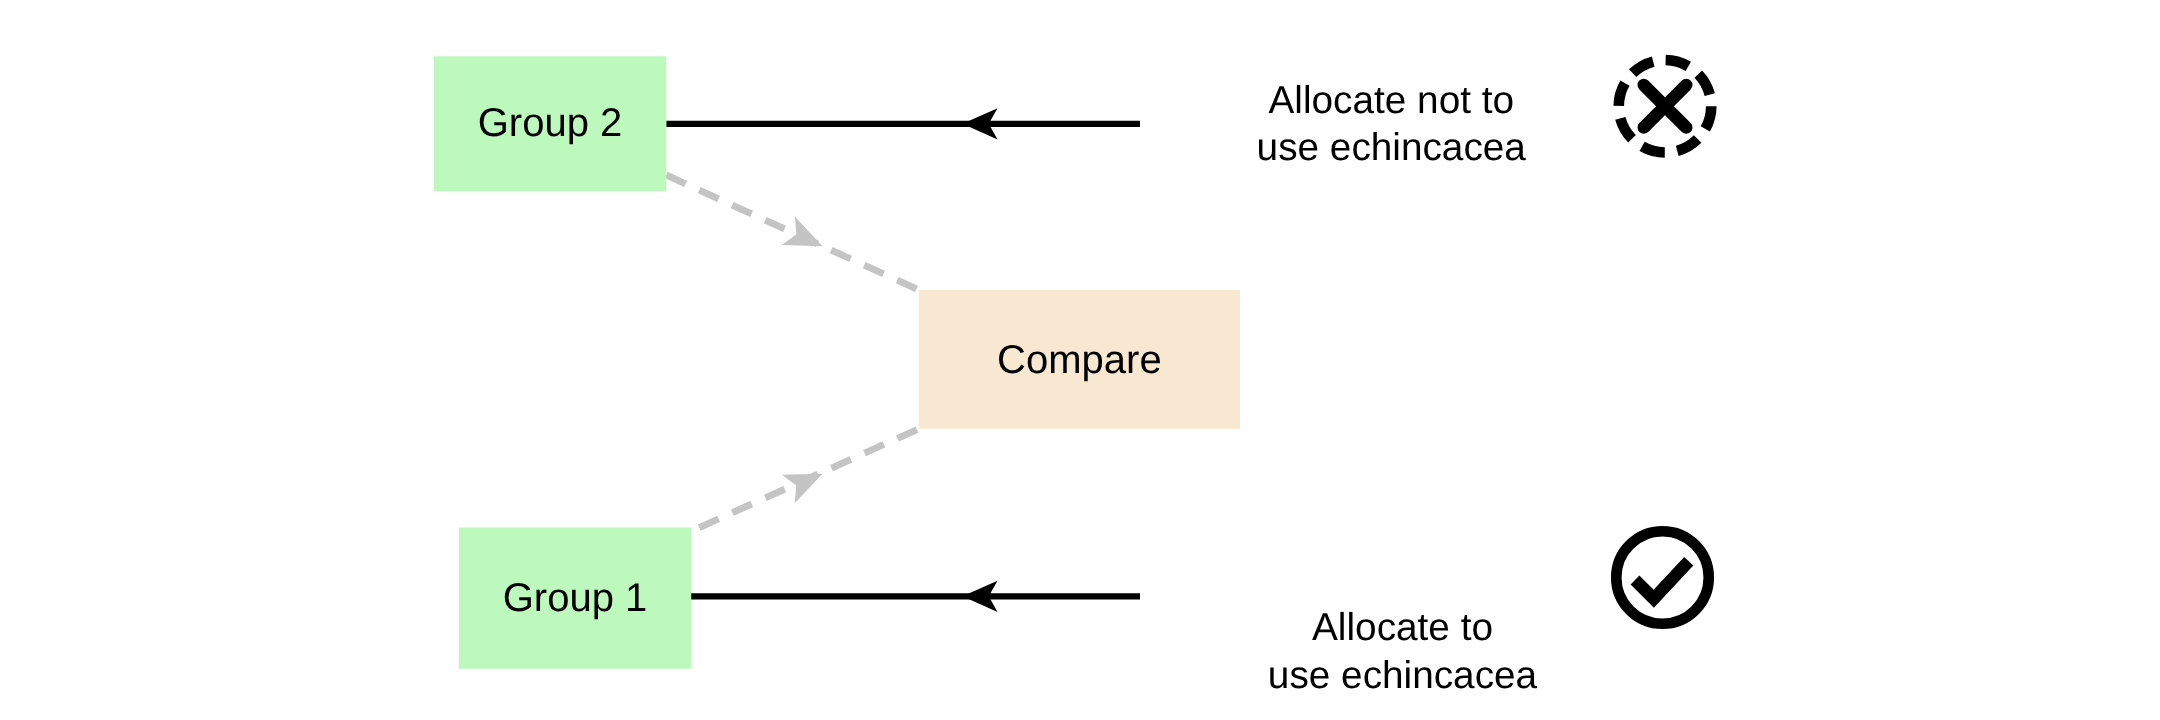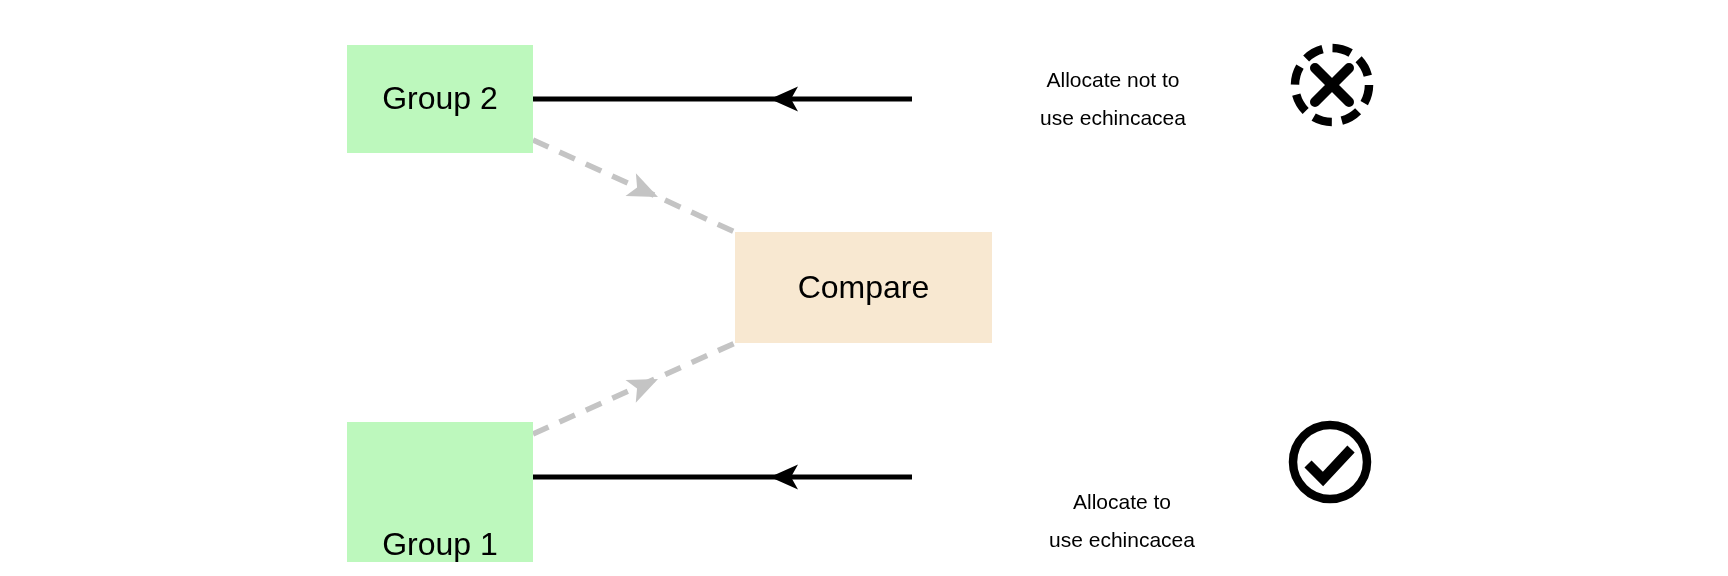--- a/index.html
+++ b/index.html
@@ -47,27 +47,27 @@
     display: flex;
     align-items: center;
     justify-content: center;
     font-size: 32px;
     line-height: 1.1;
     color: var(--text, #000000);
   }
   .node-green { background: var(--group-fill, #bdf8bd); }
   .node-tan   { background: var(--compare-fill, #f8e8d1); }
   #node-group-2 { left: 347px; top: 45px;  width: 186px; height: 108px; }
-  #node-group-1 { left: 347px; top: 422px; width: 186px; height: 140px; align-items: flex-end; }
+  #node-group-1 { left: 367px; top: 422px; width: 186px; height: 113px; }
   #node-compare { left: 735px; top: 232px; width: 257px; height: 111px; }
   .annotation {
     position: absolute;
     width: 330px;
     text-align: center;
-    font-size: 21px;
+    font-size: 31px;
     line-height: 37.5px;
     color: var(--text, #000000);
   }
   .annotation span { display: block; }
   #annotation-not-use { left: 948px; top: 61px; }
   #annotation-use     { left: 957px; top: 441px; margin-top: 42px; }
   .badge-icon {
     position: absolute;
     width: 84px;
     height: 84px;

